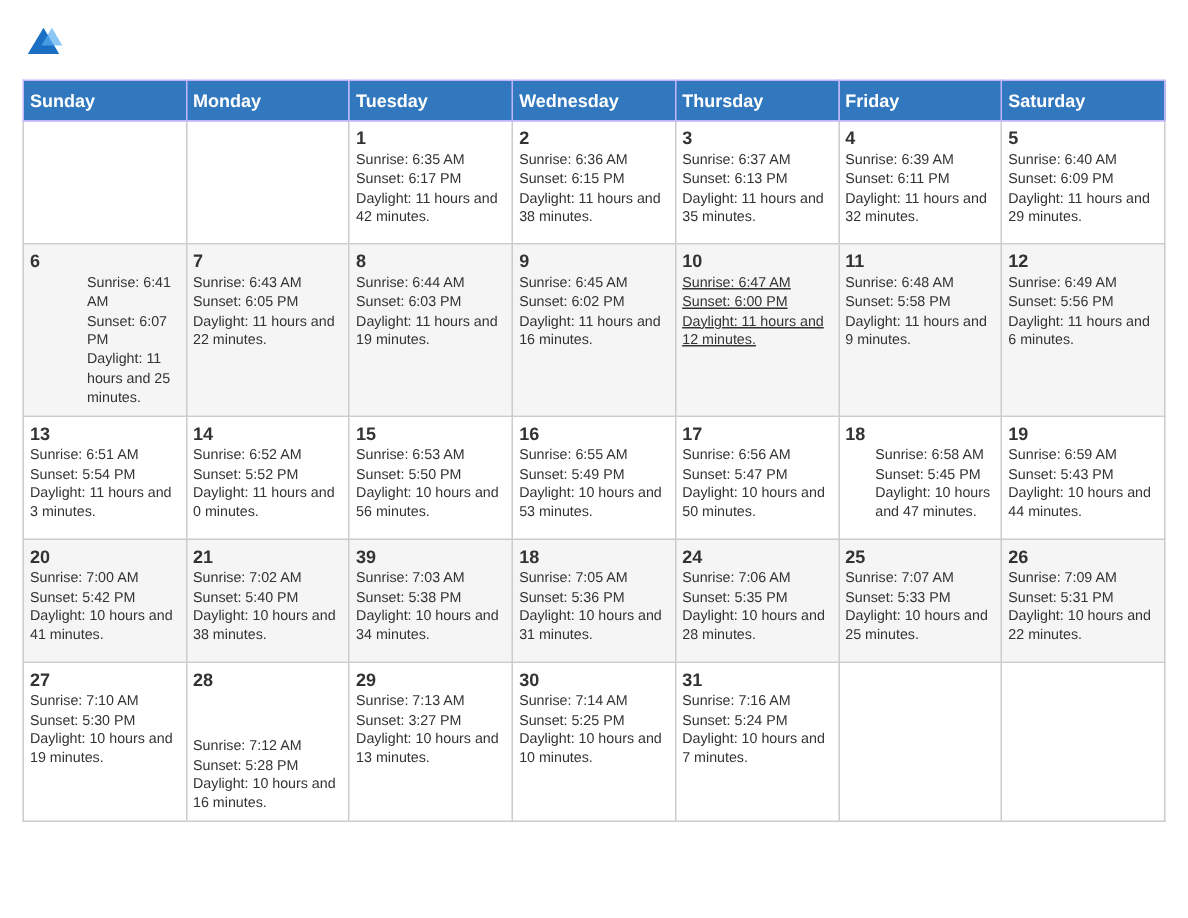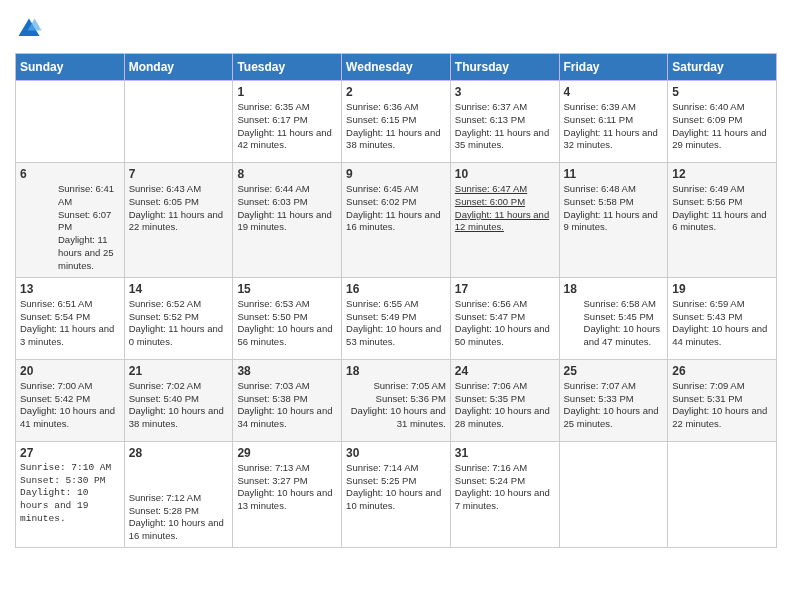--- a/index.html
+++ b/index.html
@@ -255,28 +255,28 @@
 Sunset: 5:42 PM
 Daylight: 10 hours and 41 minutes.</div>
         </td>
         <td>
           <span class="day-num">21</span>
           <div class="cell-content" style="white-space: pre-line;">Sunrise: 7:02 AM
 Sunset: 5:40 PM
 Daylight: 10 hours and 38 minutes.</div>
         </td>
         <td>
-          <span class="day-num">38</span>
+          <span class="day-num">39</span>
           <div class="cell-content" style="white-space: pre-line;">Sunrise: 7:03 AM
 Sunset: 5:38 PM
 Daylight: 10 hours and 34 minutes.</div>
         </td>
         <td>
           <span class="day-num">18</span>
-          <div class="cell-content" style="white-space: pre-line; text-align: right;">Sunrise: 7:05 AM
+          <div class="cell-content" style="white-space: pre-line;">Sunrise: 7:05 AM
 Sunset: 5:36 PM
 Daylight: 10 hours and 31 minutes.</div>
         </td>
         <td>
           <span class="day-num">24</span>
           <div class="cell-content" style="white-space: pre-line;">Sunrise: 7:06 AM
 Sunset: 5:35 PM
 Daylight: 10 hours and 28 minutes.</div>
         </td>
         <td>
@@ -288,21 +288,21 @@
         <td>
           <span class="day-num">26</span>
           <div class="cell-content" style="white-space: pre-line;">Sunrise: 7:09 AM
 Sunset: 5:31 PM
 Daylight: 10 hours and 22 minutes.</div>
         </td>
       </tr>
       <tr>
         <td>
           <span class="day-num">27</span>
-          <div class="cell-content" style="white-space: pre-line; font-family: Liberation Mono, monospace;">Sunrise: 7:10 AM
+          <div class="cell-content" style="white-space: pre-line;">Sunrise: 7:10 AM
 Sunset: 5:30 PM
 Daylight: 10 hours and 19 minutes.</div>
         </td>
         <td>
           <span class="day-num">28</span>
           <div class="cell-content" style="white-space: pre-line; margin-top: 32px;">Sunrise: 7:12 AM
 Sunset: 5:28 PM
 Daylight: 10 hours and 16 minutes.</div>
         </td>
         <td>

